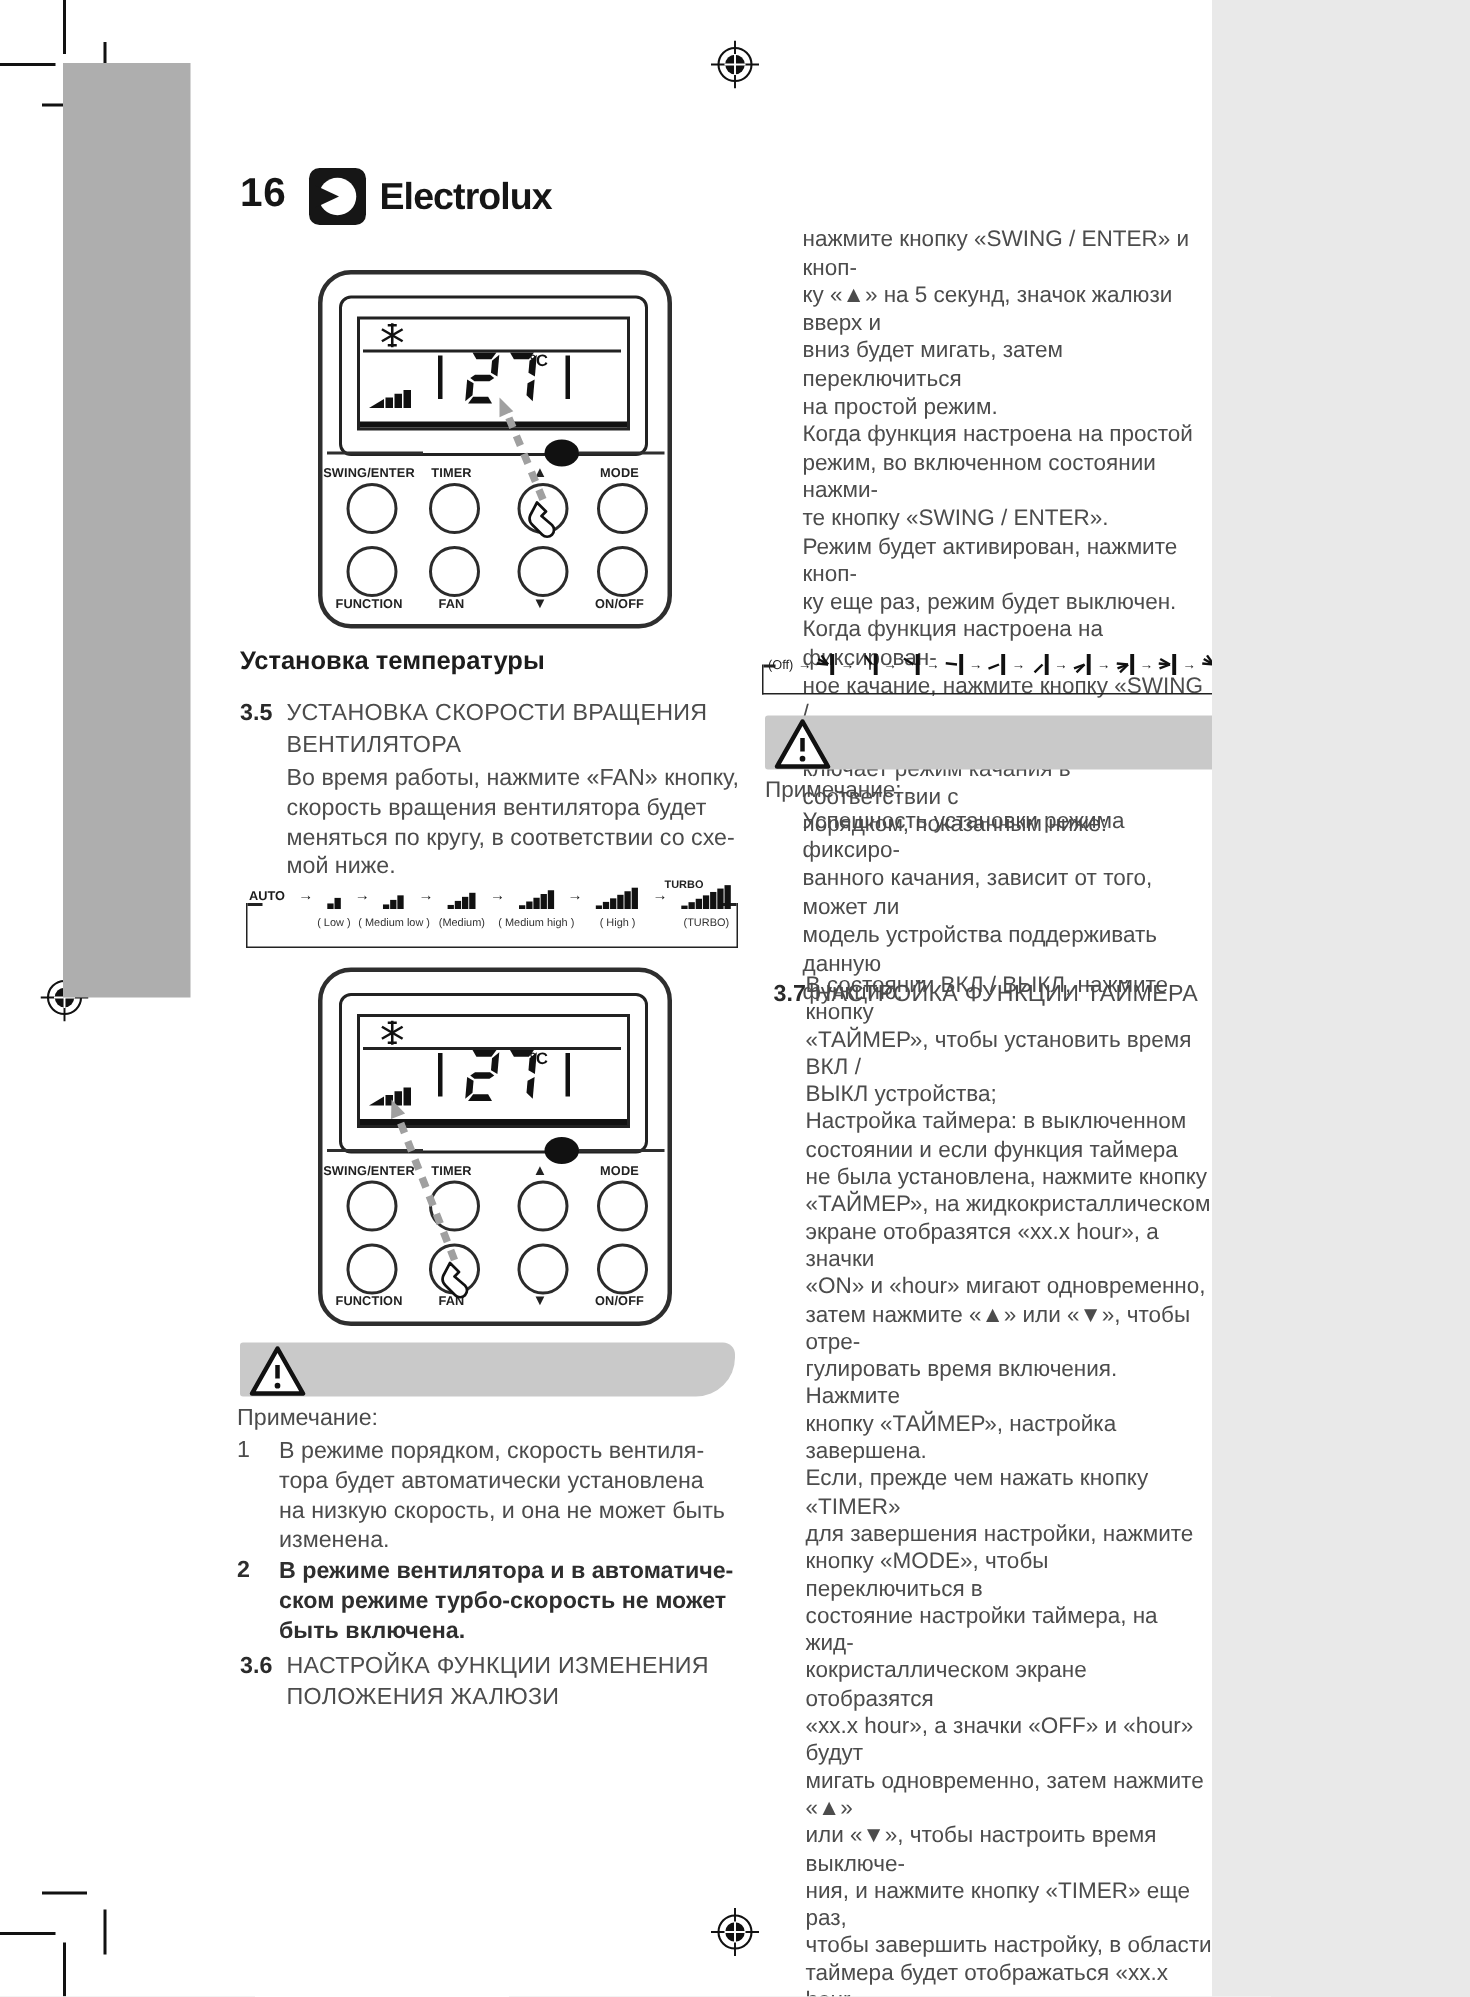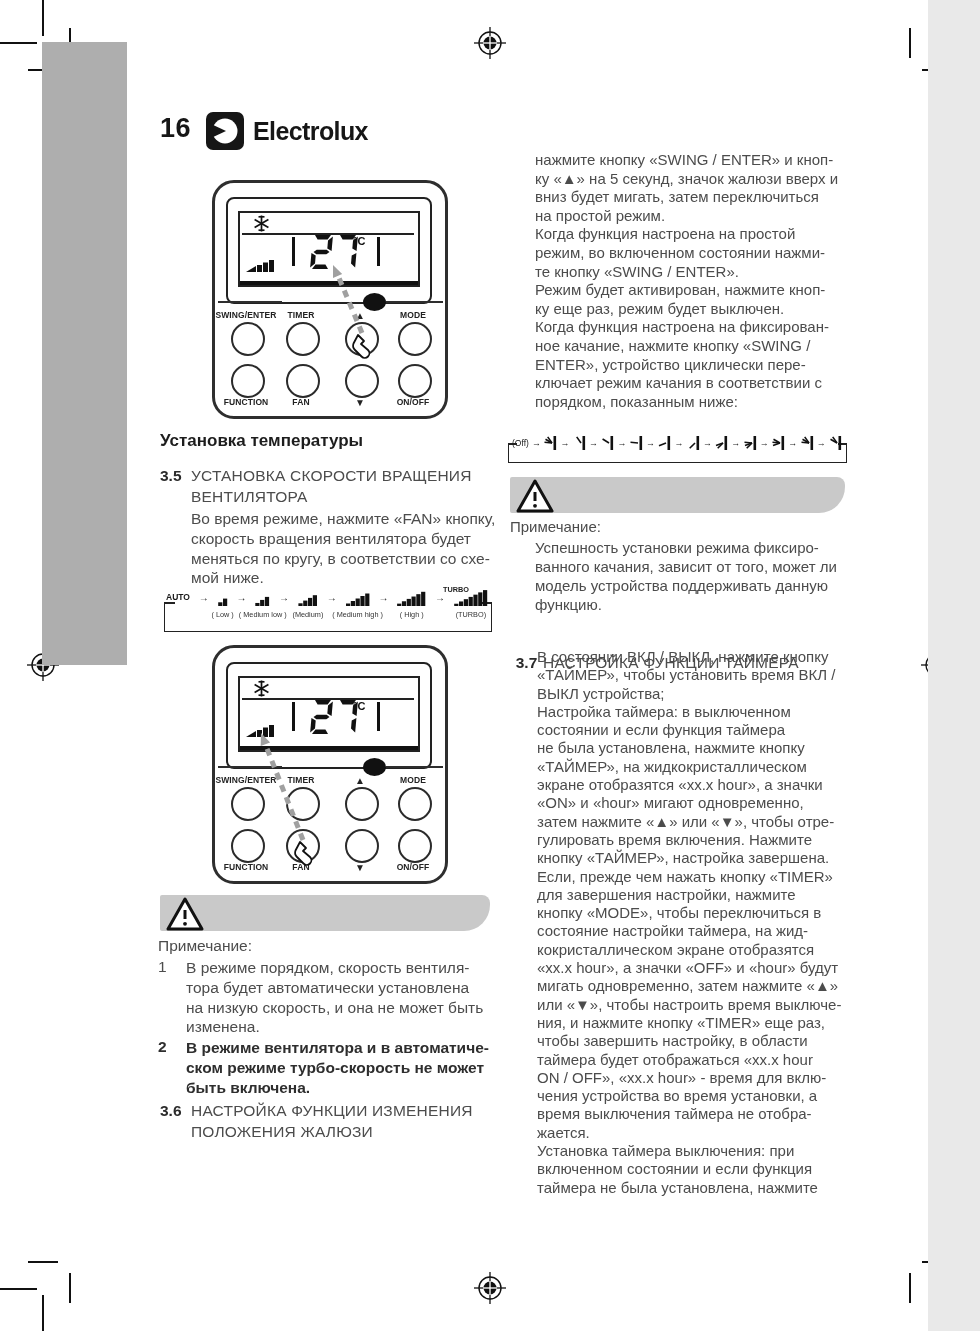--- a/index.html
+++ b/index.html
@@ -1,16 +1,16 @@
 <!DOCTYPE html>
 <html><head>
 <meta charset="utf-8">
 <style>
   html,body{margin:0;padding:0;background:#e9e9e9;}
-  .page{position:relative;width:928px;height:1331px;background:#ffffff;overflow:hidden;
+  .page{position:relative;width:808px;height:1331px;background:#ffffff;overflow:hidden;
         font-family:"Liberation Sans","DejaVu Sans",sans-serif;color:#4a4a4a;}
   .abs{position:absolute;}
   .mark{position:absolute;background:#111;}
   
   .sidebar{position:absolute;left:42px;top:42px;width:85px;height:623px;background:#aeaeae;}
   
   .pagenum{position:absolute;left:160px;top:113px;font-size:27px;font-weight:bold;color:#161616;letter-spacing:0.5px;}
   .logo{position:absolute;left:205px;top:111px;display:flex;align-items:center;gap:8px;}
   .logo-word{font-size:25px;font-weight:bold;color:#161616;letter-spacing:-0.6px;}
   
@@ -204,21 +204,21 @@
       </svg>
   </div>
 
   <div class="tb caption" style="left:160px;top:431px;">Установка температуры</div>
 
   <div class="sec" style="left:160px;top:465px;">
     <span class="num">3.5</span>
     <span class="title">УСТАНОВКА СКОРОСТИ ВРАЩЕНИЯ
 ВЕНТИЛЯТОРА</span>
   </div>
-  <div class="tb" style="left:191px;top:509px;">Во время режиме, нажмите «FAN» кнопку,
+  <div class="tb" style="left:191px;top:509px;">Во время работы, нажмите «FAN» кнопку,
 скорость вращения вентилятора будет
 меняться по кругу, в соответствии со схе-
 мой ниже.</div>
 
   <div class="turbo-top">TURBO</div>
   <div class="fan-box"></div>
   <div class="fan-row">
       <span class="fan-start">AUTO</span>
       <span class="fan-arrow">→</span>
       <span class="fan-step">

